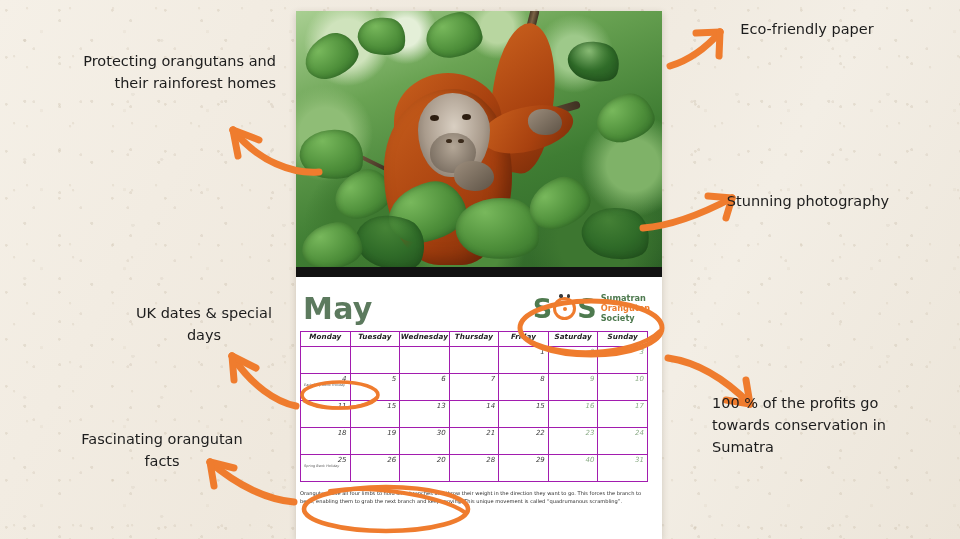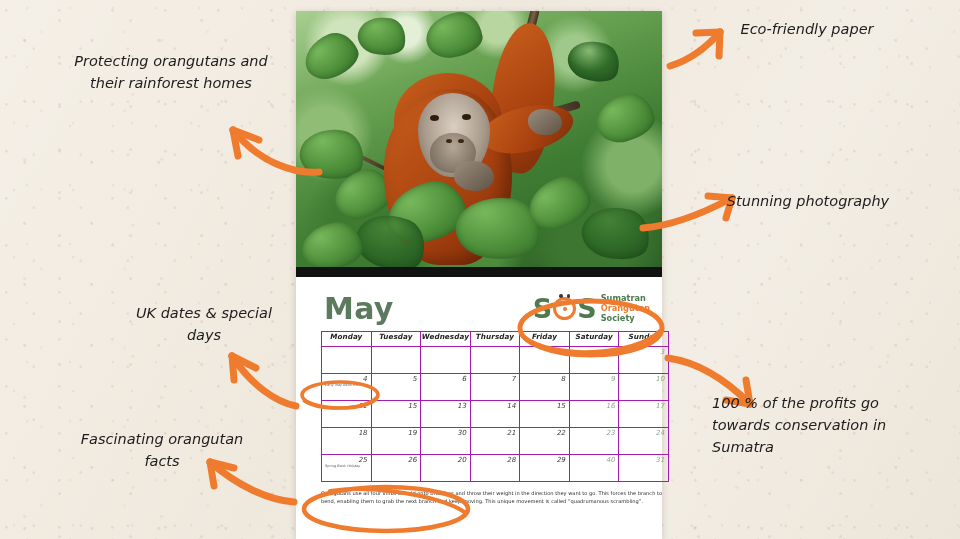--- a/index.html
+++ b/index.html
@@ -138,21 +138,21 @@
     position: absolute; left: 0; bottom: 0; width: 100%; height: 10px;
     background: #121212;
   }
 
   
   #sheet {
     position: relative;
     width: 366px;
     height: 246px;
     background: #ffffff;
-    padding: 10px 9px 0 25px;
+    padding: 10px 9px 0 4px;
   }
   #sheet-head {
     display: flex;
     align-items: center;
     justify-content: space-between;
     height: 44px;
     padding: 0 3px;
   }
   #month-title {
     font-family: "DejaVu Sans", sans-serif;
@@ -253,24 +253,23 @@
   }
 
   
   .note {
     position: absolute;
     font-family: "DejaVu Sans", sans-serif;
     font-size: 14.5px;
     line-height: 1.52;
     color: #1d1d1d;
     z-index: 5;
-    font-style: italic;
-  }
-
-  #note-protect { left: 66px;  top: 50px;  width: 210px; text-align: center; }
+  }
+
+  #note-protect { left: 66px;  top: 50px;  width: 210px; text-align: right; }
   #note-eco     { left: 722px; top: 18px;  width: 170px; text-align: center; }
   #note-photog  { left: 722px; top: 190px; width: 172px; text-align: center; }
   #note-uk      { left: 122px; top: 302px; width: 164px; text-align: center; }
   #note-facts   { left: 62px;  top: 428px; width: 200px; text-align: center; }
   #note-profit  { left: 712px; top: 392px; width: 200px; }
 
   .arrow-svg { position: absolute; z-index: 4; overflow: visible; }
   .ink { fill: none; stroke: #ef7c2e; stroke-linecap: round; stroke-linejoin: round; }
 </style>
 </head>

